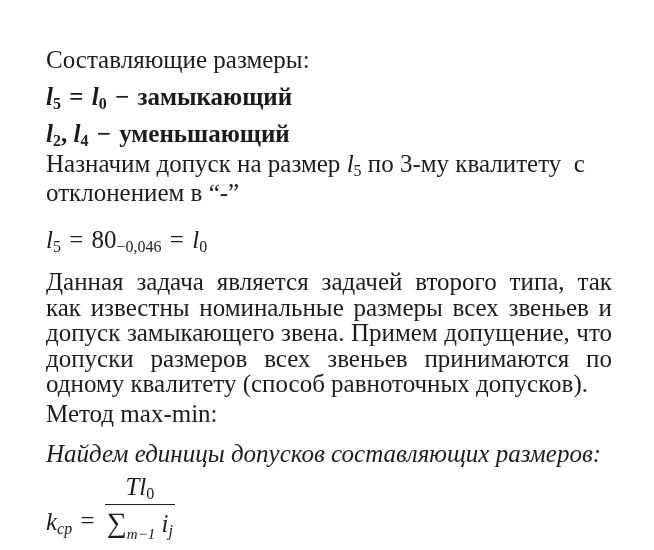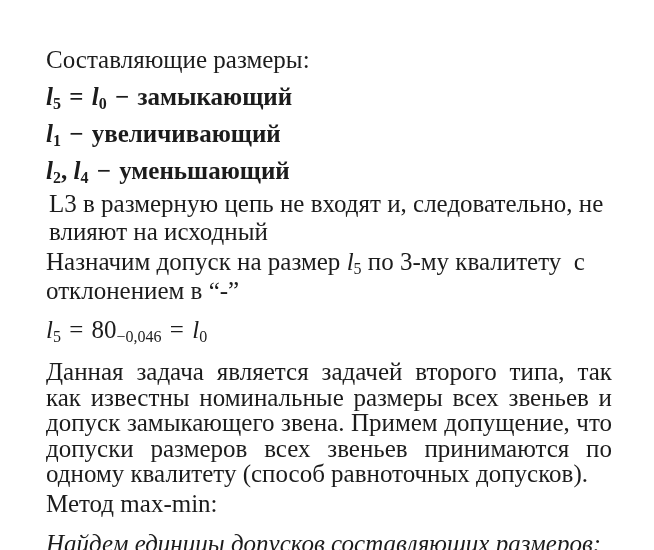--- a/index.html
+++ b/index.html
@@ -19,21 +19,21 @@
   sub.msub { font-size: 64%; line-height: 0; vertical-align: -0.28em; }
   sub.it { font-style: italic; }
   .pre { white-space: pre-wrap; }
 
   
   .heading   { margin-top: 0; }
   .mline     { margin-top: 8px; font-weight: bold; }
   .note      { margin-top: 5px; line-height: 28px; padding-left: 3px; width: 562px; }
   .note2     { line-height: 28px; padding-left: 1px; }
   .tline     { margin-top: 1px; }
-  .eq-size   { margin-top: 10px; }
+  .eq-size   { margin-top: 18px; }
   .para      {
     margin-top: 15px; width: 566px;
     text-align: justify; line-height: 25.5px;
   }
   .method    { margin-top: 2px; }
   .units     { margin-top: 11px; font-style: italic; }
   .eq-kcp    { margin-top: 4px; }
 
   
   .frac {
@@ -53,25 +53,23 @@
 </style>
 </head>
 <body>
 
 <div class="doc">
 
   <p class="heading">Составляющие размеры:</p>
 
   <p class="mline"><span class="mi">l</span><sub class="msub">5</sub> <span class="mo">=</span> <span class="mi">l</span><sub class="msub">0</sub> <span class="mo">−</span> <span>замыкающий</span></p>
 
-  <p class="mline"><span class="mi">l</span><sub class="msub">1</sub> <span class="mo">−</span> <span>увеличивающий</span></p>
 
   <p class="mline"><span class="mi">l</span><sub class="msub">2</sub><span>,</span> <span class="mi">l</span><sub class="msub">4</sub> <span class="mo">−</span> <span>уменьшающий</span></p>
 
-  <p class="note">L3 в размерную цепь не входят и, следовательно, не влияют на исходный</p>
 
   <p class="tline"><span>Назначим допуск на размер</span> <span><span class="mi">l</span><sub class="msub">5</sub></span> <span class="pre">по 3-му квалитету  с отклонением в “-”</span></p>
 
   <p class="eq-size"><span class="mi">l</span><sub class="msub">5</sub> <span class="mo">=</span> <span>80</span><sub class="msub">−0,046</sub> <span class="mo">=</span> <span class="mi">l</span><sub class="msub">0</sub></p>
 
   <p class="para">Данная задача является задачей второго типа, так как известны номинальные размеры всех звеньев и допуск замыкающего звена. Примем допущение, что допуски размеров всех звеньев принимаются по одному квалитету (способ равноточных допусков).</p>
 
   <p class="method">Метод max-min:</p>
 
   <p class="units">Найдем единицы допусков составляющих размеров:</p>

